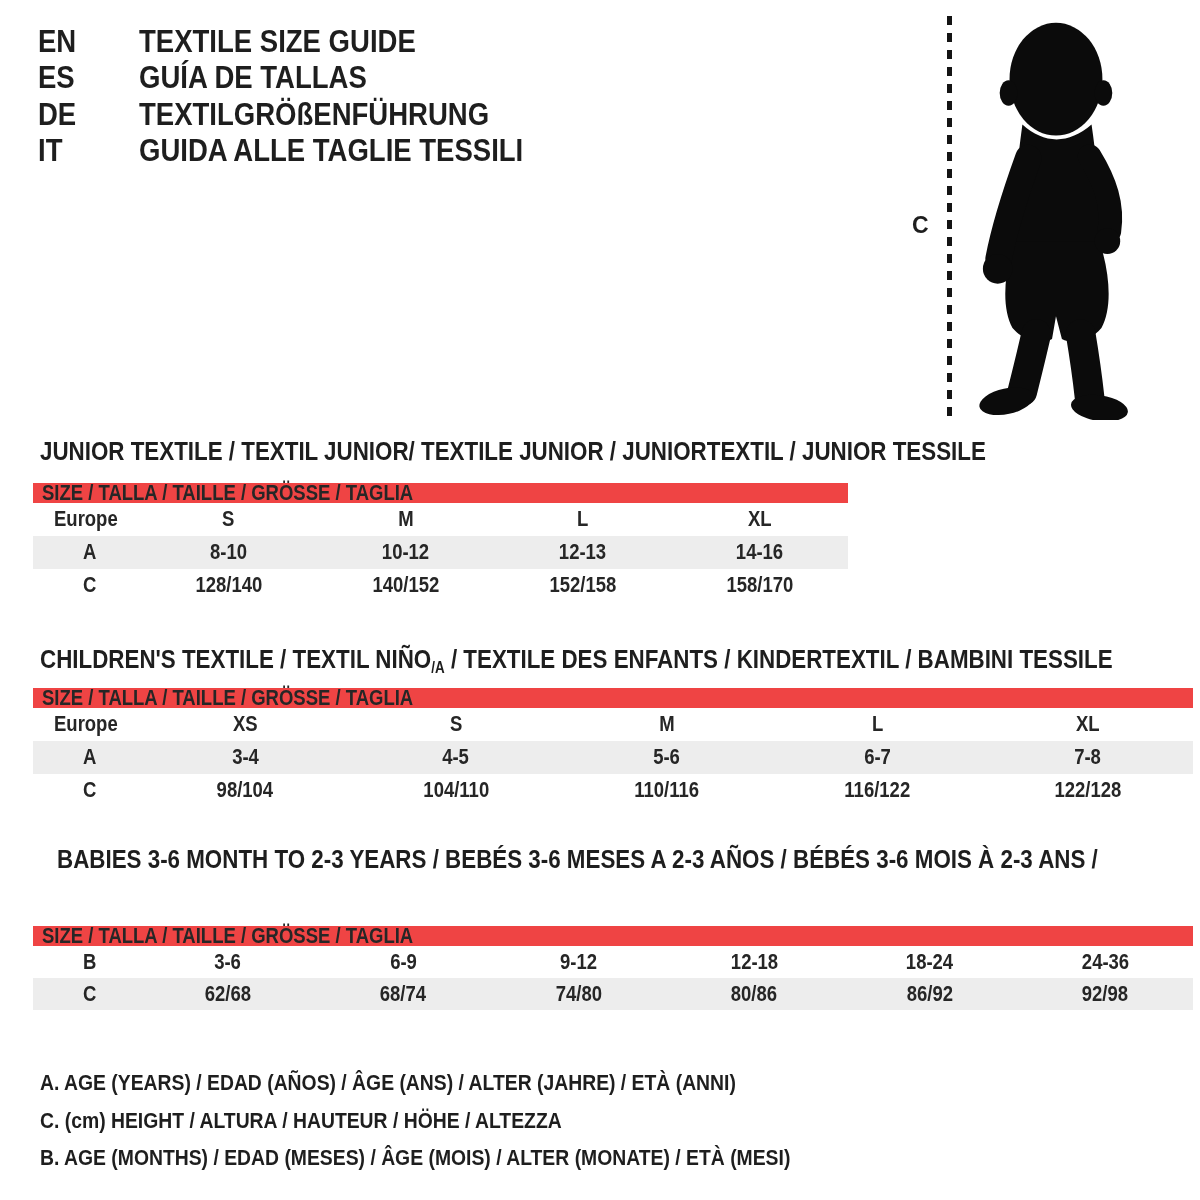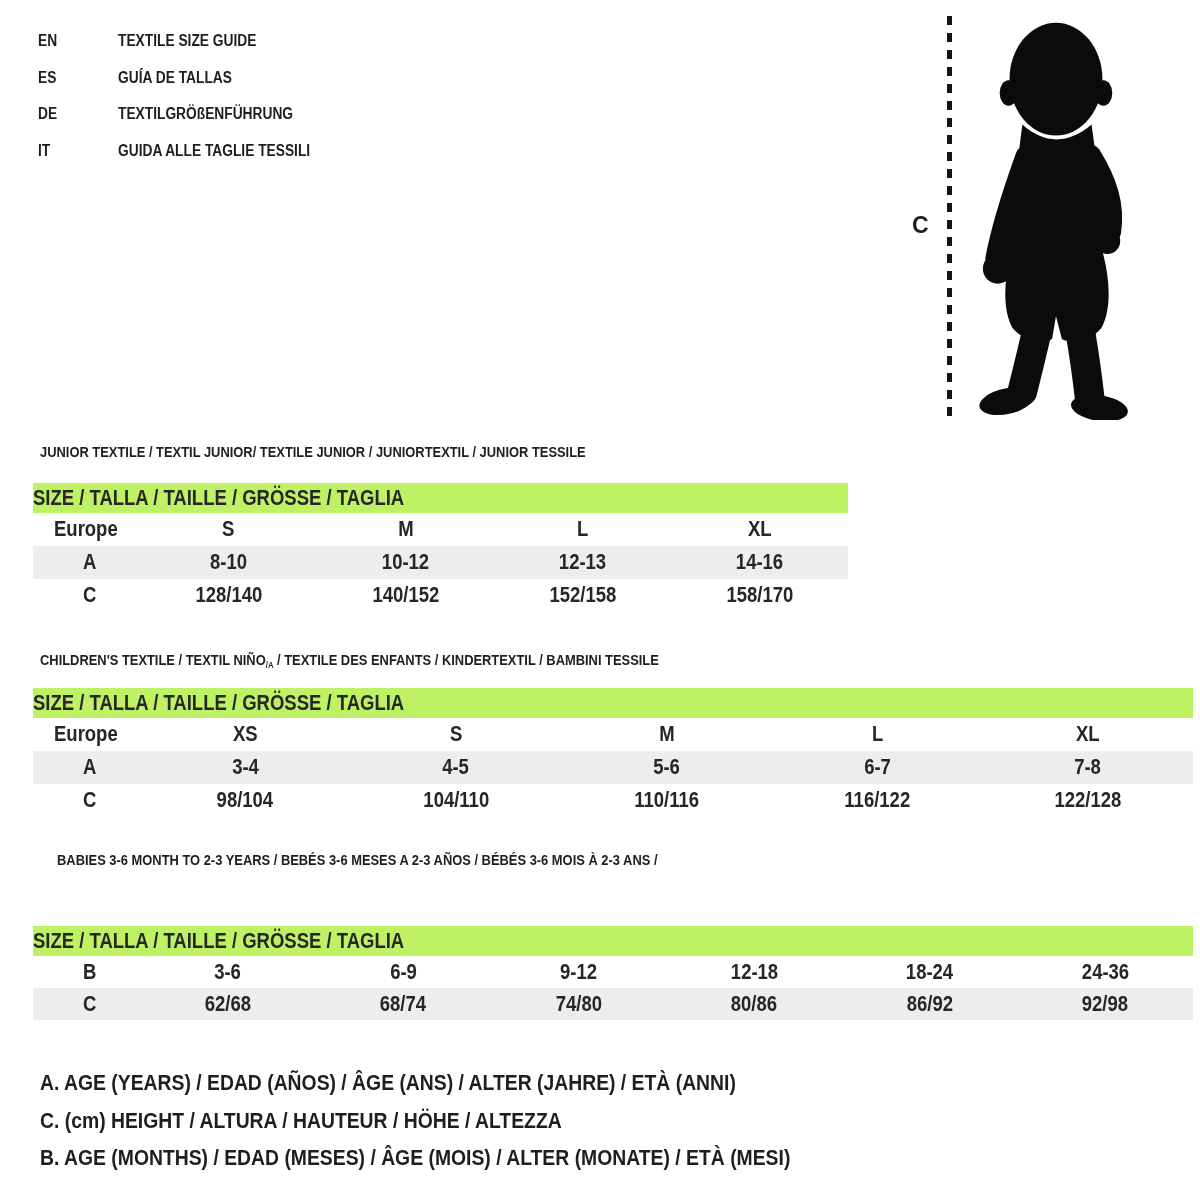--- a/index.html
+++ b/index.html
@@ -10,41 +10,41 @@
     font-family:"Liberation Sans", sans-serif;
     color:#1e1e1e;
     overflow:hidden;
   }
   
   .cx { display:inline-block; transform:scaleX(.86); transform-origin:0 50%; white-space:nowrap; }
   .cc { display:inline-block; transform:scaleX(.86); transform-origin:50% 50%; white-space:nowrap; }
 
   
   .langs { position:absolute; left:38px; top:23px; }
-  .lang-row { display:flex; align-items:center; height:36.5px; font-weight:700; font-size:16px; }
+  .lang-row { display:flex; align-items:center; height:36.5px; font-weight:700; font-size:32px;gap:21px; }
   .lang-code { width:80px; }
 
   
   .measure-line {
     position:absolute; left:947px; top:16px; width:5px; height:400px;
     background:repeating-linear-gradient(to bottom, #141414 0 9px, transparent 9px 17px);
   }
   .measure-label { position:absolute; left:912px; top:212px; font-size:23px; font-weight:700; }
   .baby { position:absolute; left:960px; top:10px; }
 
   
-  .sec-title { position:absolute; left:40px; font-size:15px; font-weight:700; line-height:37px; }
+  .sec-title { position:absolute; left:40px; font-size:26px; font-weight:700; line-height:37px; }
   .sub { font-size:0.6em; vertical-align:-0.35em; letter-spacing:0; }
 
   
   .tbl { position:absolute; left:33px; font-weight:700; font-size:21.5px; color:#262626; }
   .t1 { top:483px; width:815px; }
   .t2 { top:688px; width:1160px; }
   .t3 { top:926px; width:1160px; }
-  .tbl-head { background:#bef264; height:30px; display:flex; align-items:center; }
+  .tbl-head { background:#ef4444; height:20px; display:flex; align-items:center; padding-left:9px; }
   .tbl-row { display:grid; height:33px; align-items:center; }
   .t1 .tbl-row { grid-template-columns:107px repeat(4,1fr); }
   .t2 .tbl-row { grid-template-columns:107px repeat(5,1fr); }
   .t3 .tbl-row { grid-template-columns:107px repeat(6,1fr); }
   .alt { background:#ededed; }
   .cell-label { padding-left:9px;text-align:center; }
   .cell { text-align:center; }
 
   
   .legend { position:absolute; left:40px; top:1070px; font-size:22.5px; font-weight:700; }

